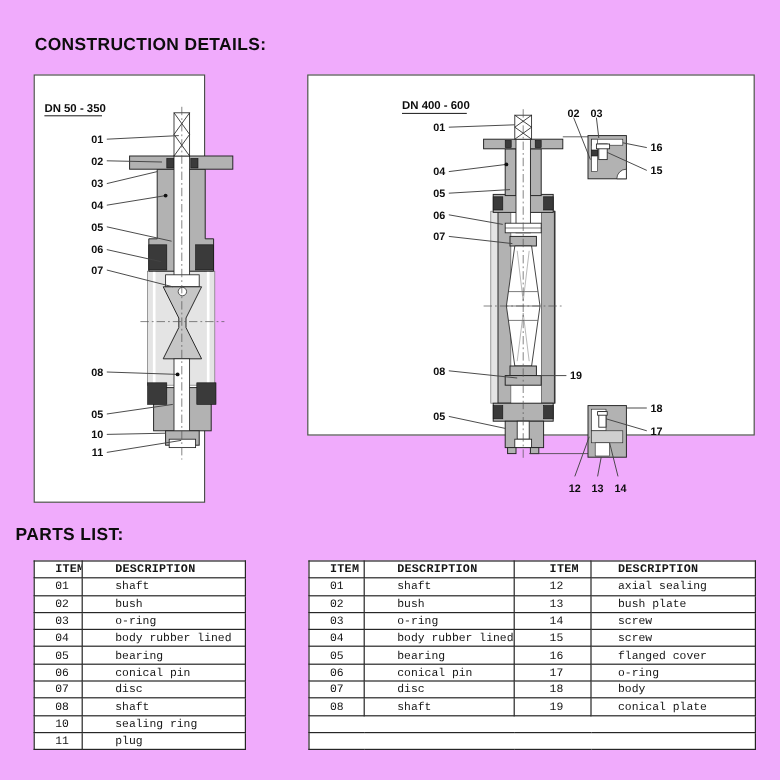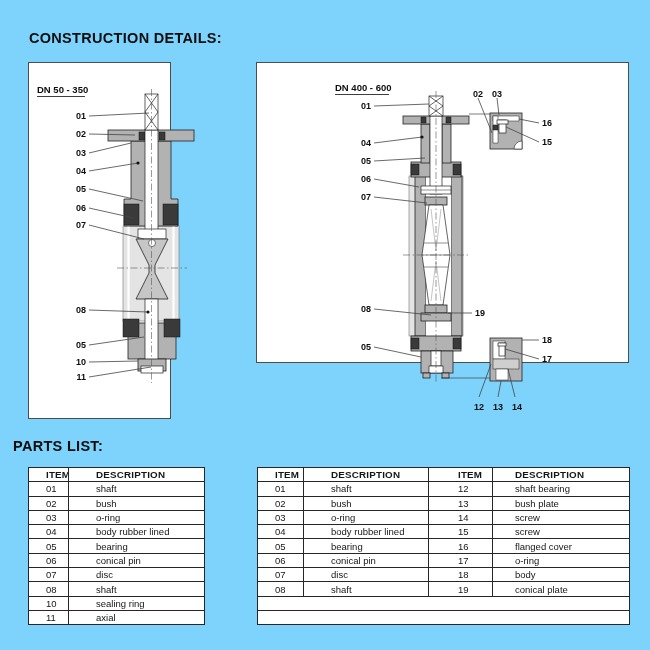--- a/index.html
+++ b/index.html
@@ -1,16 +1,16 @@
 <!DOCTYPE html>
 <html style="--part-gray: #b2b2b2; --part-dark: #3a3a3a; --pipe-light: #e4e4e4;"><head>
 <meta charset="utf-8">
 <style>
   html,body{margin:0;padding:0;background:#fff;}
-  #page{position:relative;width:650px;height:650px;background:#7dd3fc;overflow:hidden;
+  #page{position:relative;width:650px;height:650px;background:#f0abfc;overflow:hidden;
         font-family:"Liberation Sans", sans-serif;color:#111;}
   .main-title{position:absolute;font-size:14.5px;font-weight:bold;letter-spacing:.3px;color:#0d0d0d;}
   #title-construction{left:29px;top:30px;}
   #title-parts{left:13px;top:438px;}
   .panel{position:absolute;background:#fff;border:1px solid #4d4d4d;box-sizing:border-box;}
   #panel-left{left:28px;top:62px;width:143px;height:357px;}
   #panel-right{left:256px;top:62px;width:373px;height:301px;}
   .panel svg{position:absolute;left:0;top:0;}
 
   
@@ -26,21 +26,21 @@
   .cap{font-family:"Liberation Sans",sans-serif;font-size:9.5px;font-weight:bold;fill:#0d0d0d;}
   .capline{stroke:#0d0d0d;stroke-width:.8;}
   .conn{stroke:#444;stroke-width:.7;}
 
   
   table.parts{position:absolute;border-collapse:collapse;table-layout:fixed;
     font-size:9.5px;color:#151515;background:#fff;}
   #table-left{left:28px;top:467px;width:176px;}
   #table-right{left:257px;top:467px;width:372px;}
   table.parts th,table.parts td{border:1px solid #262626;height:13.3px;padding:0 0 0 0;
-    text-align:left;vertical-align:middle;font-weight:normal;overflow:hidden;white-space:nowrap;}
+    text-align:left;vertical-align:middle;font-weight:normal;overflow:hidden;white-space:nowrap;font-family:Liberation Mono, monospace;}
   table.parts th{font-weight:bold;font-size:9.8px;letter-spacing:.2px;}
   #table-left th:nth-child(1),#table-left td:nth-child(1){padding-left:13px;}
   #table-left th:nth-child(2),#table-left td:nth-child(2){padding-left:28px;}
   .c-pad1{padding-left:17px !important;}
   .c-pad2{padding-left:27px !important;}
   .c-pad3{padding-left:29px !important;}
   .c-pad4{padding-left:22px !important;}
 </style>
 </head>
 <body>
@@ -286,21 +286,21 @@
         <tr>
           <td class="c-pad1">08</td>
           <td class="c-pad2">shaft</td>
         </tr>
         <tr>
           <td class="c-pad1">10</td>
           <td class="c-pad2">sealing ring</td>
         </tr>
         <tr>
           <td class="c-pad1">11</td>
-          <td class="c-pad2">axial</td>
+          <td class="c-pad2">plug</td>
         </tr>
       </tbody>
     </table>
 
   <table class="parts" id="table-right">
     <colgroup>
         <col style="width:46px">
         <col style="width:125px">
         <col style="width:64px">
         <col style="width:137px">
@@ -311,21 +311,21 @@
           <th class="c-pad2">DESCRIPTION</th>
           <th class="c-pad3">ITEM</th>
           <th class="c-pad4">DESCRIPTION</th>
         </tr>
       </thead>
       <tbody>
         <tr>
           <td class="c-pad1">01</td>
           <td class="c-pad2">shaft</td>
           <td class="c-pad3">12</td>
-          <td class="c-pad4">shaft bearing</td>
+          <td class="c-pad4">axial sealing</td>
         </tr>
         <tr>
           <td class="c-pad1">02</td>
           <td class="c-pad2">bush</td>
           <td class="c-pad3">13</td>
           <td class="c-pad4">bush plate</td>
         </tr>
         <tr>
           <td class="c-pad1">03</td>
           <td class="c-pad2">o-ring</td>

